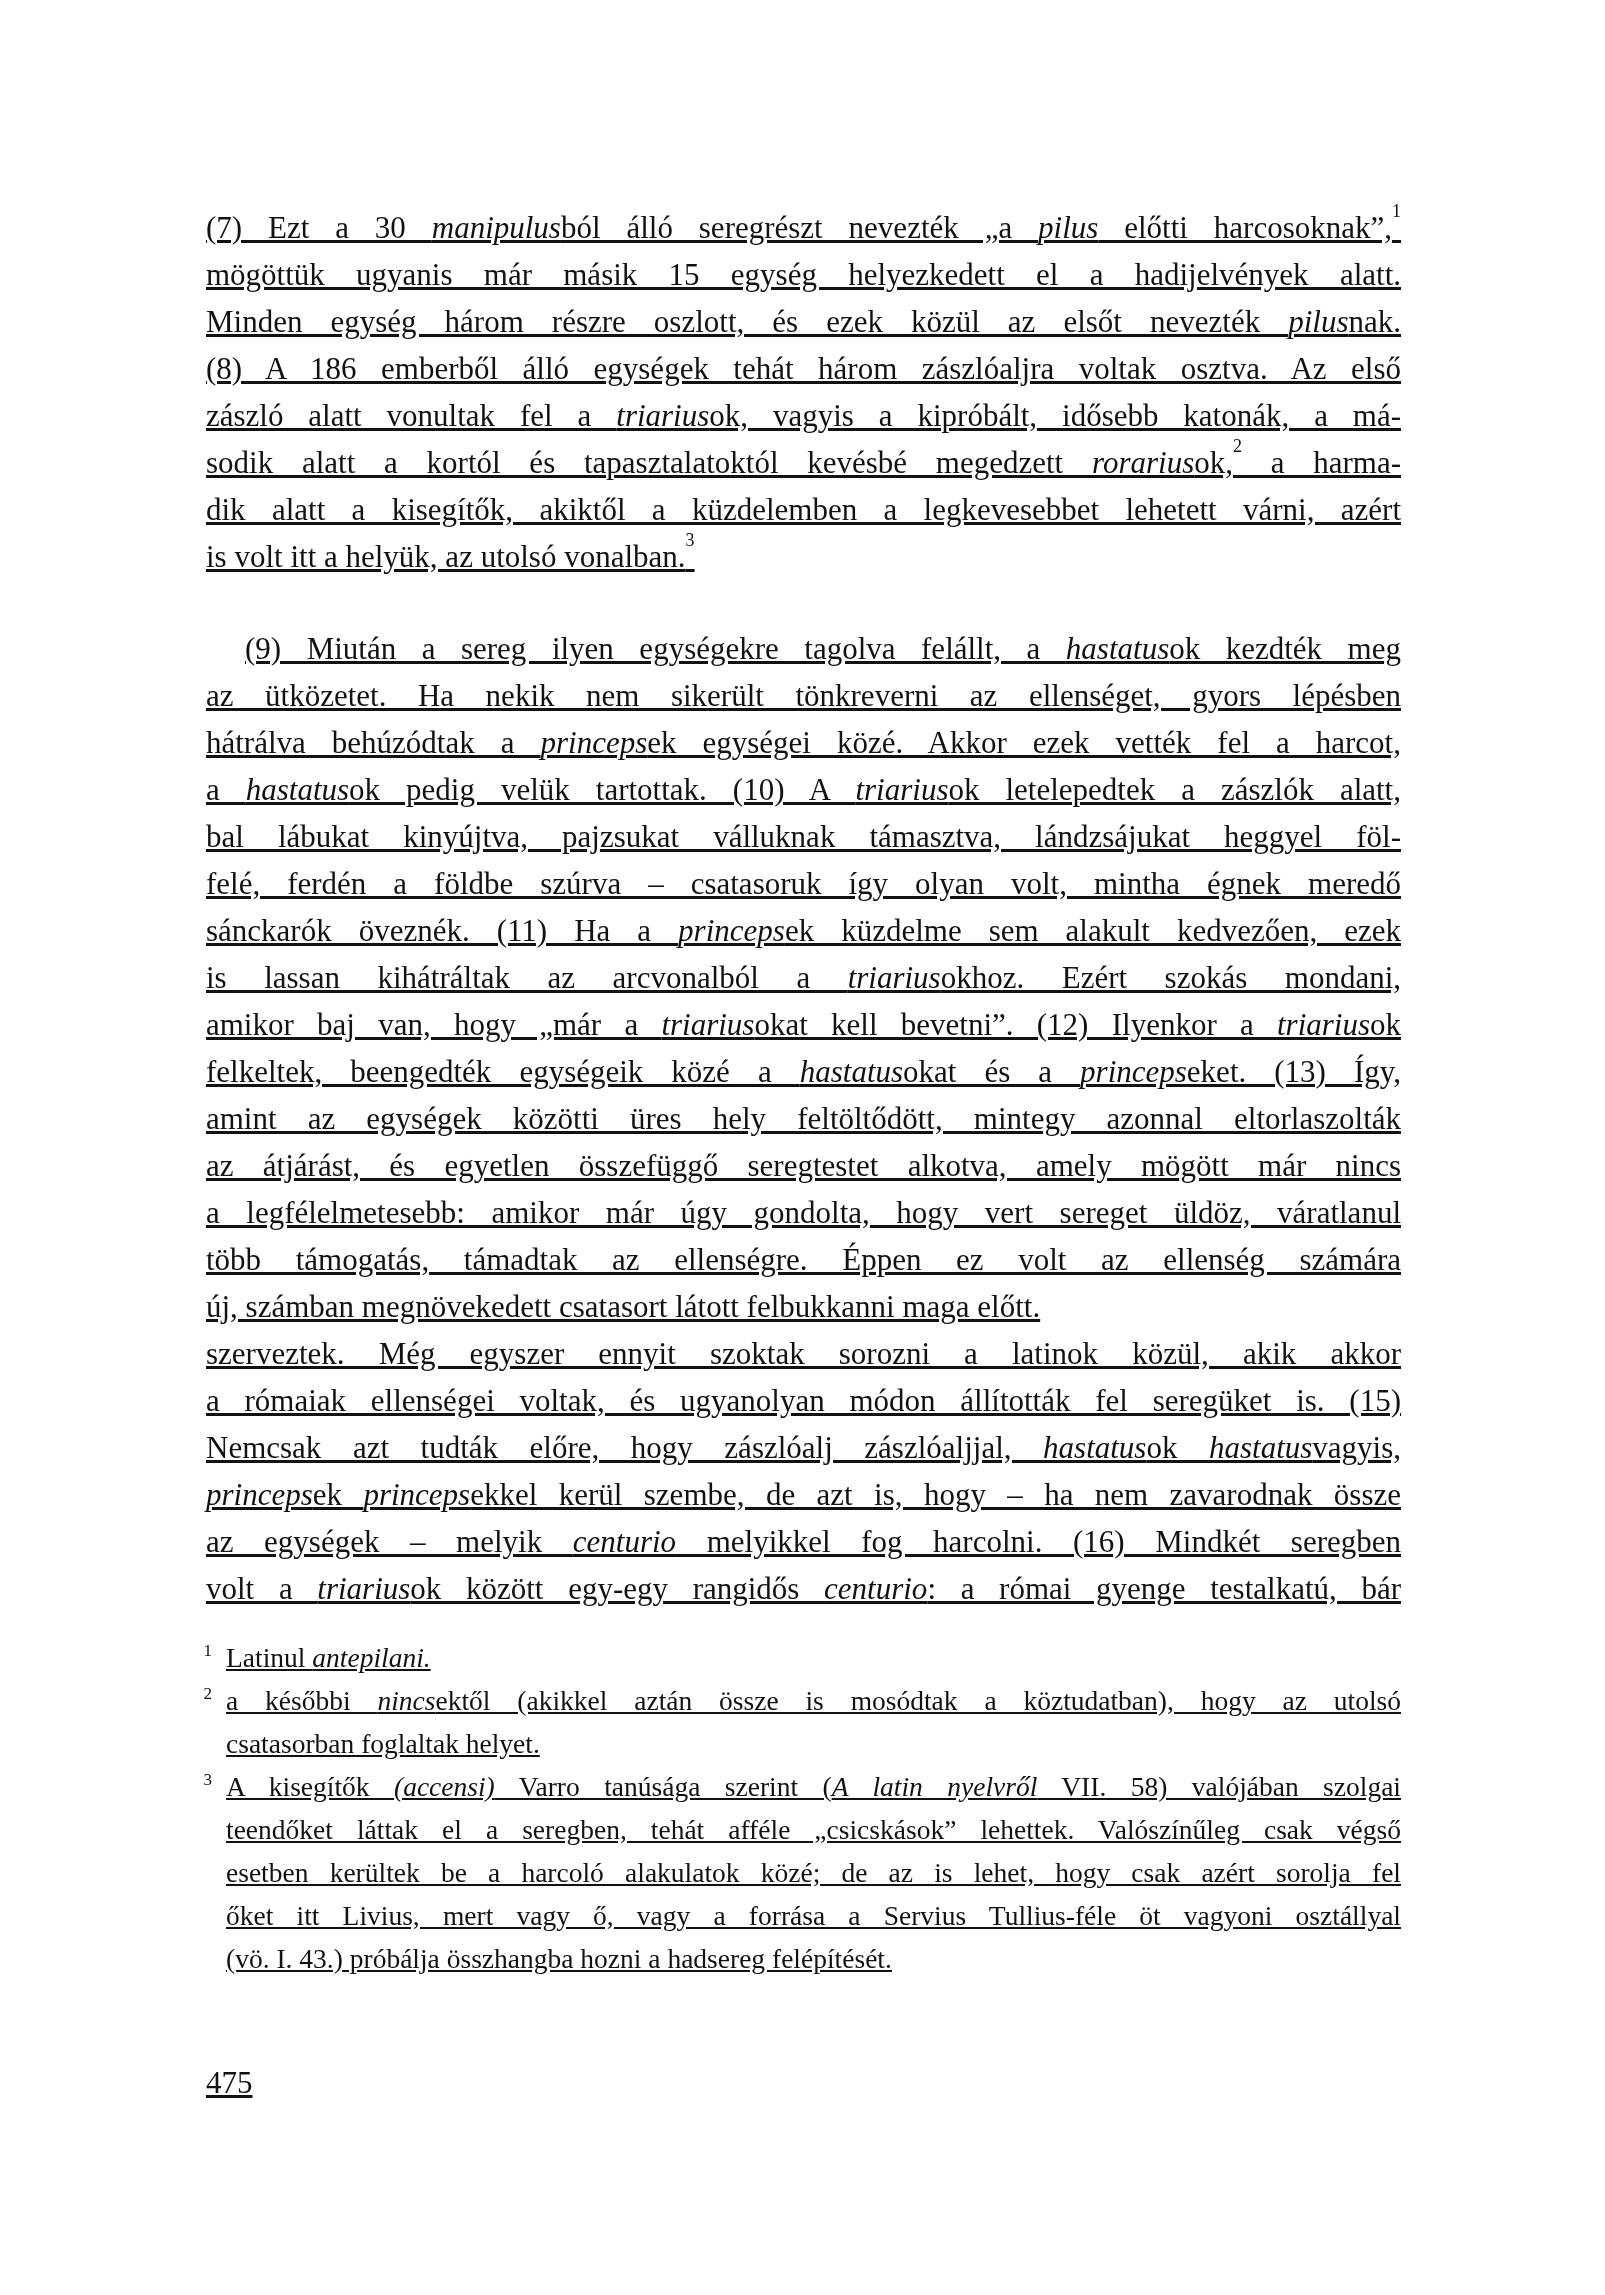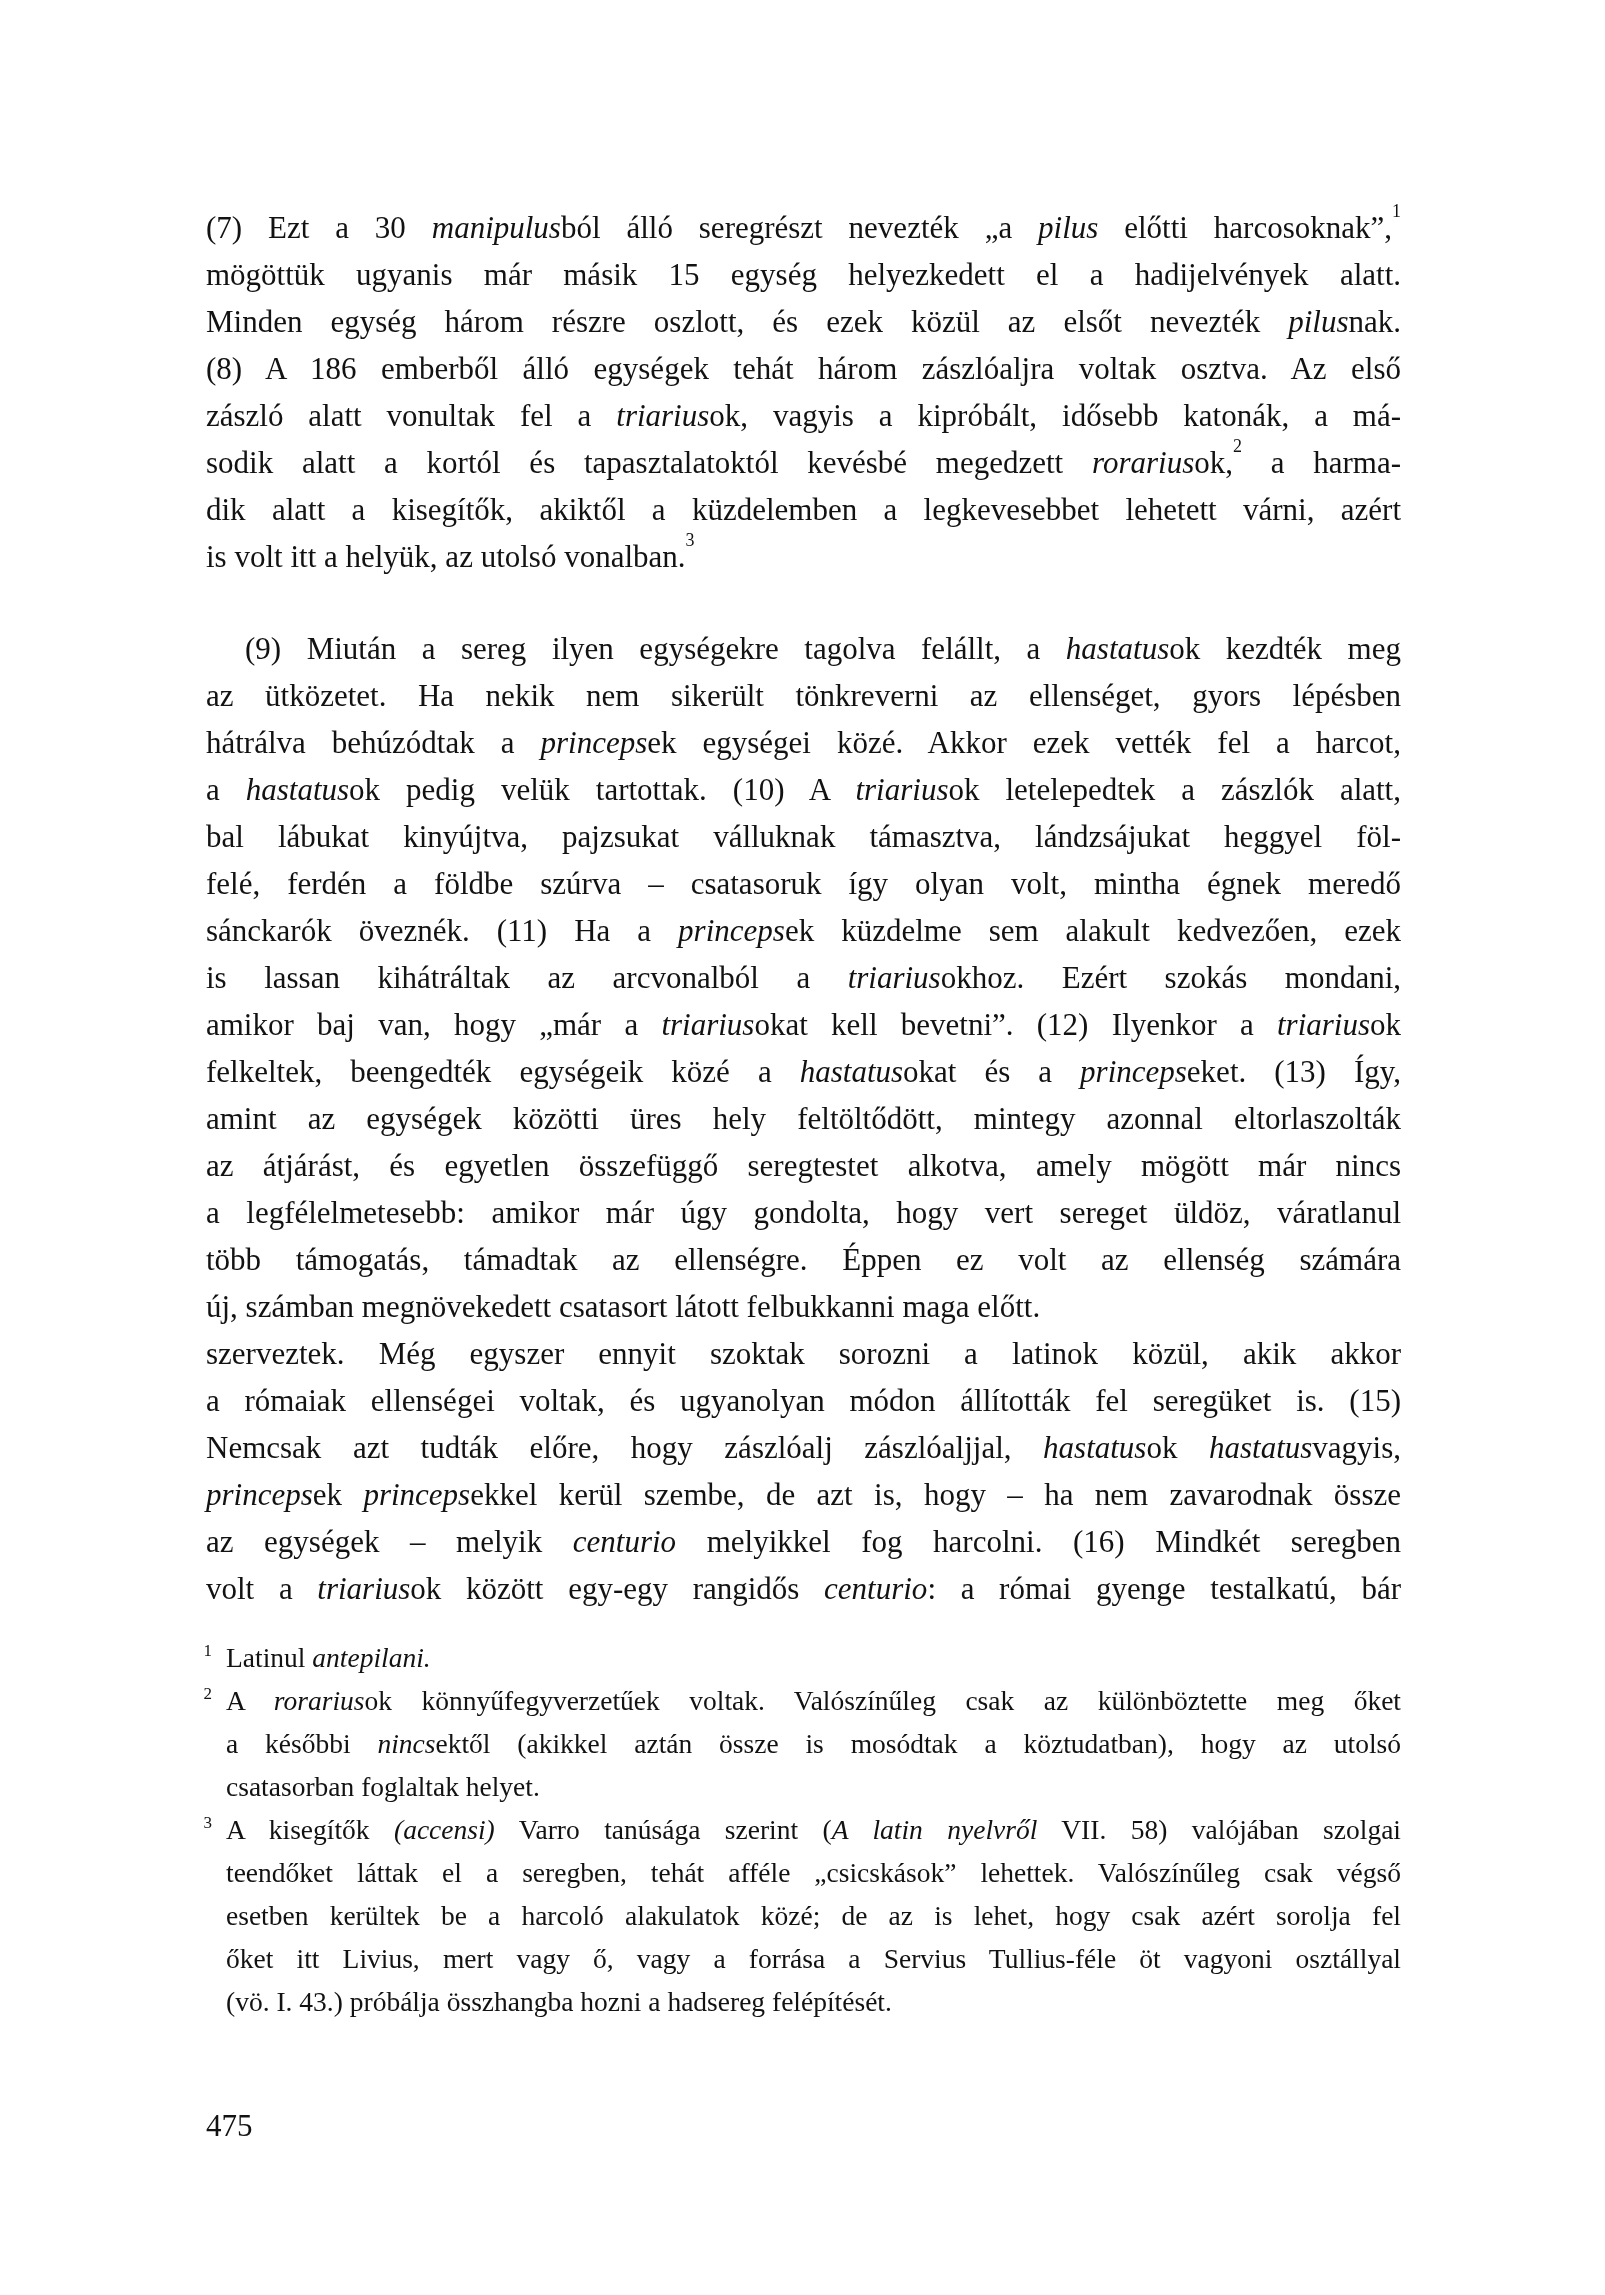--- a/index.html
+++ b/index.html
@@ -14,20 +14,21 @@
     color: #121212;
   }
   .page {
     position: relative;
     box-sizing: border-box;
     width: 1605px;
     height: 2295px;
     padding: 204px 204px 16px 206px;
     background: #ffffff;
     overflow: hidden;
+    text-decoration: underline;
   }
   .body-text { width: 1195px; }
   .line {
     font-size: 31px;
     line-height: 47px;
     height: 47px;
     text-align: justify;
     text-align-last: justify;
     white-space: normal;
   }
@@ -97,21 +98,20 @@
       <div class="line"><span>az egységek – melyik </span><em>centurio</em><span> melyikkel fog harcolni. (16) Mindkét seregben</span></div>
       <div class="line"><span>volt a </span><em>triarius</em><span>ok között egy-egy rangidős </span><em>centurio</em><span>: a római gyenge testalkatú, bár</span></div>
     </main>
   <section class="footnotes" id="footnotes">
       <div class="fn">
         <span class="fn-marker">1</span>
         <div class="line flush"><span>Latinul </span><em>antepilani.</em></div>
       </div>
       <div class="fn">
         <span class="fn-marker">2</span>
-        <div class="line"><span>A </span><em>rorarius</em><span>ok könnyűfegyverzetűek voltak. Valószínűleg csak az különböztette meg őket</span></div>
         <div class="line"><span>a későbbi </span><em>nincs</em><span>ektől (akikkel aztán össze is mosódtak a köztudatban), hogy az utolsó</span></div>
         <div class="line flush"><span>csatasorban foglaltak helyet.</span></div>
       </div>
       <div class="fn">
         <span class="fn-marker">3</span>
         <div class="line"><span>A kisegítők </span><em>(accensi)</em><span> Varro tanúsága szerint (</span><em>A latin nyelvről</em><span> VII. 58) valójában szolgai</span></div>
         <div class="line"><span>teendőket láttak el a seregben, tehát afféle „csicskások” lehettek. Valószínűleg csak végső</span></div>
         <div class="line"><span>esetben kerültek be a harcoló alakulatok közé; de az is lehet, hogy csak azért sorolja fel</span></div>
         <div class="line"><span>őket itt Livius, mert vagy ő, vagy a forrása a Servius Tullius-féle öt vagyoni osztállyal</span></div>
         <div class="line flush"><span>(vö. I. 43.) próbálja összhangba hozni a hadsereg felépítését.</span></div>

